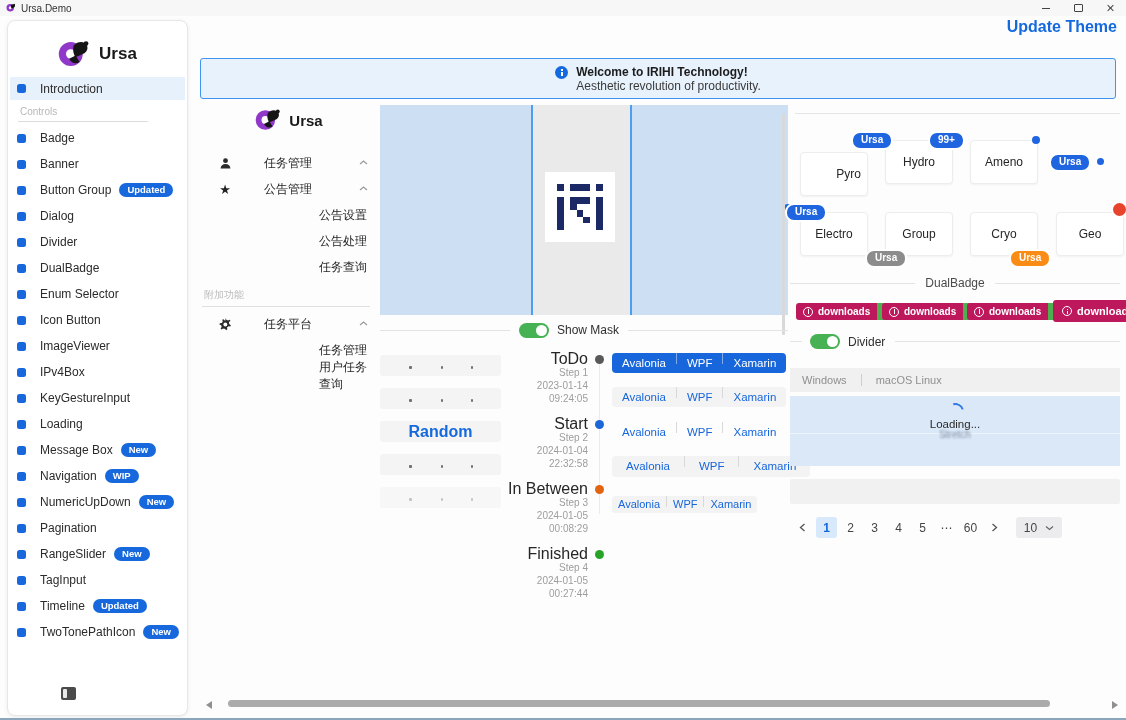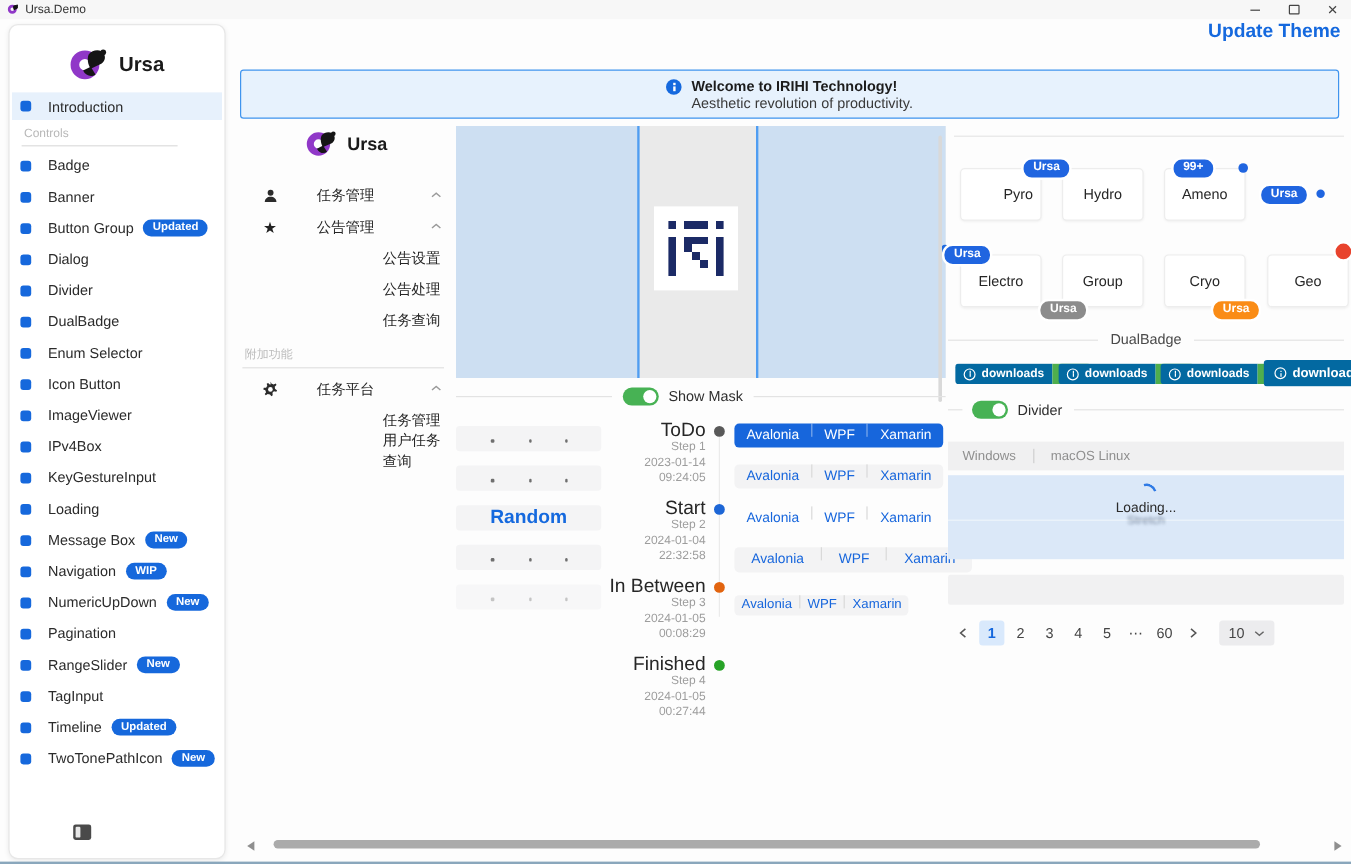--- a/index.html
+++ b/index.html
@@ -119,21 +119,21 @@
   .card{position:absolute;width:68px;height:44px;background:#fff;border:1px solid #ededed;border-radius:4px;
     box-shadow:0 1px 2px rgba(0,0,0,.05);display:flex;align-items:center;justify-content:center;font-size:12px;color:#262626;box-sizing:border-box;}
   .ubadge{position:absolute;background:#2065e0;color:#fff;font-size:10px;font-weight:bold;line-height:1;
     padding:2px 8px 3px;border-radius:9px;border:2px solid #fff;z-index:3;}
   .ubadge.gray{background:#8c8c8c;} .ubadge.orange{background:#fa8c16;}
   .dot-badge{position:absolute;border-radius:50%;z-index:3;}
   .divider-text-row{position:absolute;left:790px;top:276px;width:330px;display:flex;align-items:center;}
   .divider-text-row .hline{flex:1;}
   .divider-text{margin:0 10px;font-size:12px;color:#4a4a4a;}
   .dualbadge{position:absolute;display:inline-flex;border-radius:3px;overflow:hidden;height:17px;}
-  .db-l{background:#0369a1;color:#fff;display:flex;align-items:center;gap:5px;padding:0 7px;font-size:10px;font-weight:bold;}
+  .db-l{background:#be185d;color:#fff;display:flex;align-items:center;gap:5px;padding:0 7px;font-size:10px;font-weight:bold;}
   .db-r{background:#4fae4d;color:#fff;display:flex;align-items:center;padding:0 6px;font-size:10px;font-weight:bold;}
   .info-dot{width:8px;height:8px;border:1px solid #fff;border-radius:50%;position:relative;flex:0 0 auto;}
   .info-dot::before{content:"";position:absolute;left:3.5px;top:1.5px;width:1px;height:1.5px;background:#fff;}
   .info-dot::after{content:"";position:absolute;left:3.5px;top:3.8px;width:1px;height:2.8px;background:#fff;}
   .dualbadge.big{height:22px;} .dualbadge.big .db-l,.dualbadge.big .db-r{font-size:11px;padding:0 9px;}
   .divider-row{position:absolute;left:790px;top:334px;width:330px;display:flex;align-items:center;}
   .divider-row .hline.l{width:12px;margin-right:8px;}
   .divider-row .hline.r{flex:1;margin-left:10px;}
   .os-row{position:absolute;left:790px;top:368px;width:330px;height:24px;background:#f0f0f1;display:flex;align-items:center;
     font-size:11px;color:#8f8f8f;filter:blur(.6px);}
@@ -496,31 +496,31 @@
         <span class="sep"></span>
       <span class="seg">WPF</span>
         <span class="sep"></span>
       <span class="seg">Xamarin</span>
     </div>
   </div>
 </div>
 
 <div class="rp-topline"></div>
 
-<div class="card" style="left:800px;top:140px;padding-left:29px;">
+<div class="card" style="left:800px;top:152px;padding-left:29px;">
     <span>Pyro</span>
   </div>
 <div class="card" style="left:885px;top:140px;">
     <span>Hydro</span>
   </div>
 <div class="card" style="left:970px;top:140px;">
     <span>Ameno</span>
   </div>
 <span class="ubadge" style="left:851px;top:131px;">Ursa</span>
-<span class="ubadge" style="left:976px;top:131px;">99+</span>
+<span class="ubadge" style="left:928px;top:131px;">99+</span>
 <span class="dot-badge" style="left:1032px;top:136px;width:8px;height:8px;background:#2065e0;"></span>
 <span class="ubadge" style="left:1049px;top:153px;">Ursa</span>
 <span class="dot-badge" style="left:1097px;top:158px;width:7px;height:7px;background:#2065e0;"></span>
 
 <div class="card" style="left:800px;top:212px;">
     <span>Electro</span>
   </div>
 <div class="card" style="left:885px;top:212px;">
     <span>Group</span>
   </div>

